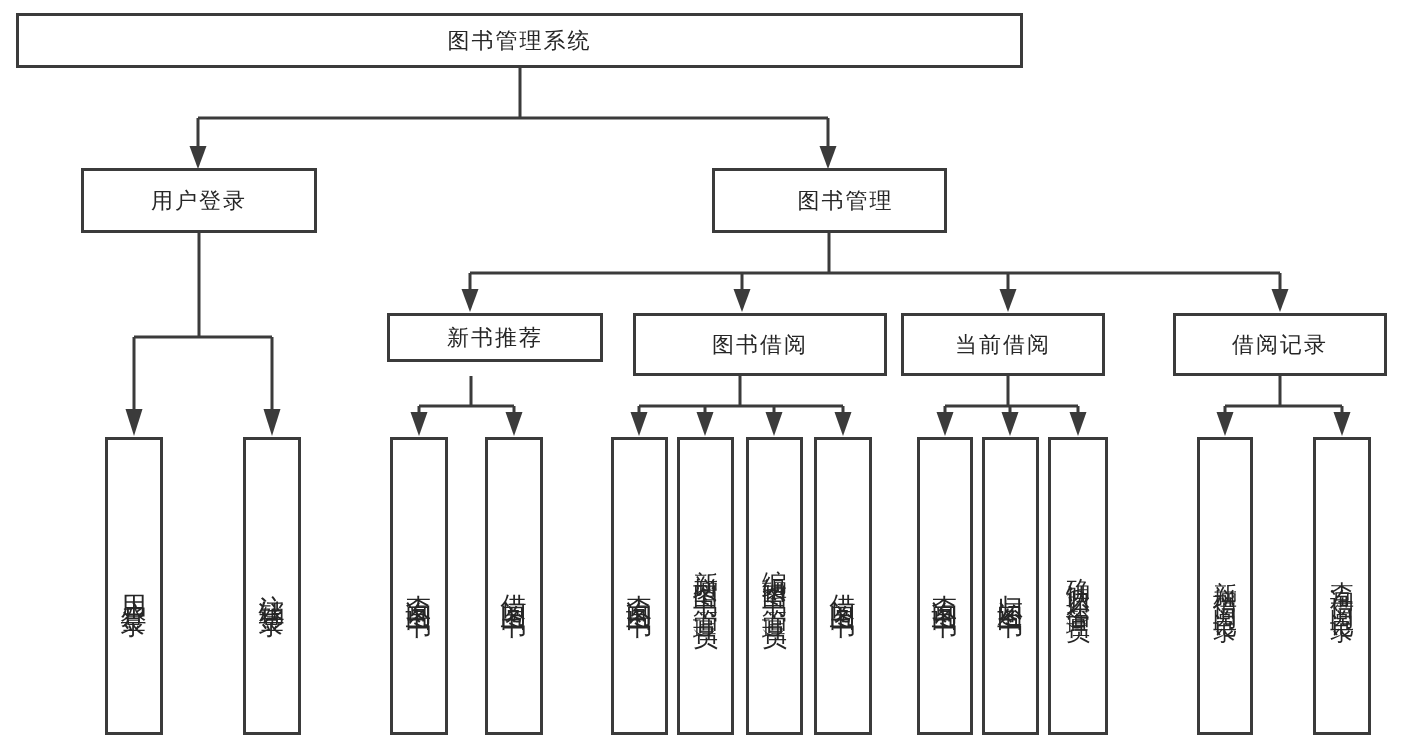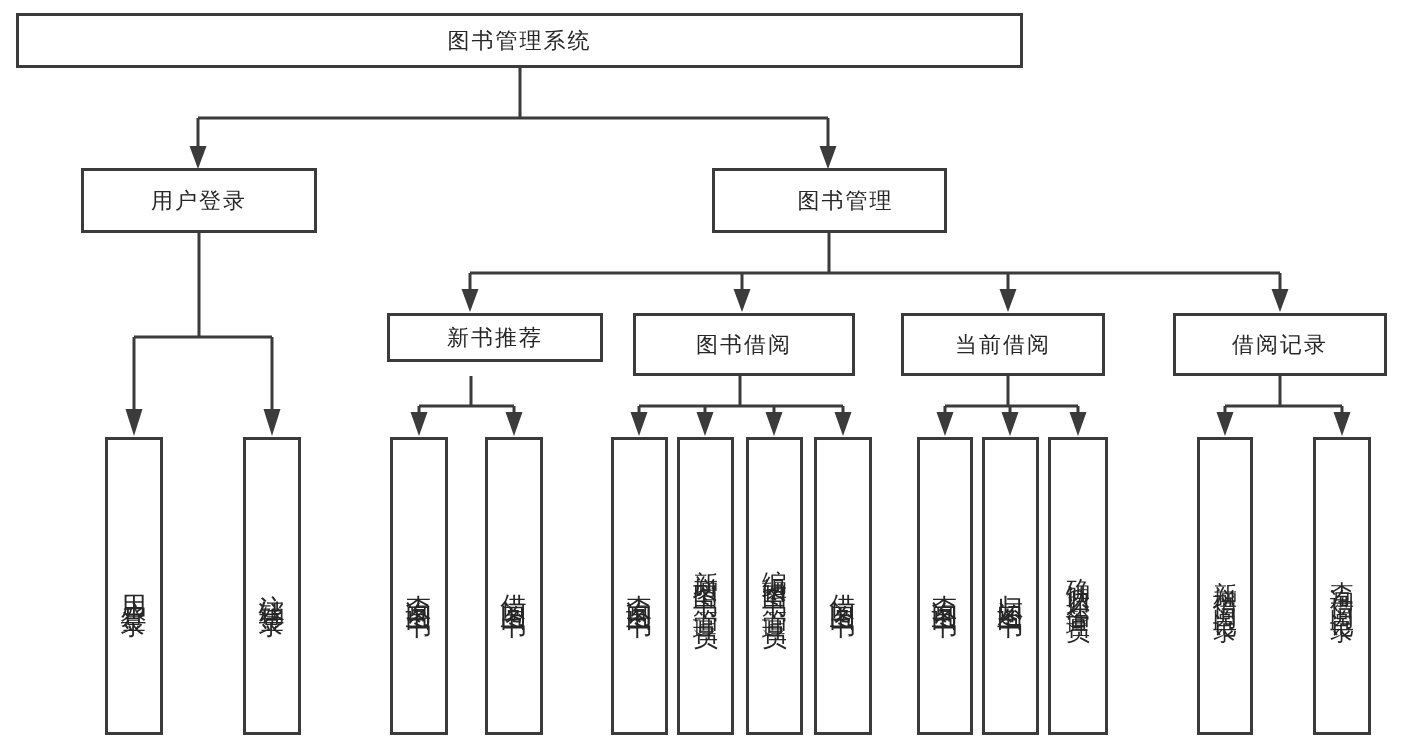--- a/index.html
+++ b/index.html
@@ -39,21 +39,21 @@
   .vs4 { font-size: 26px; letter-spacing: 6px; }
   .vs6 { font-size: 24px; letter-spacing: 8px; }
   .vs8 { font-size: 25px; letter-spacing: 8px; }
   .vs9 { font-size: 24px; letter-spacing: 6px; }
 
   
   .n-root { left: 16px;  top: 13px;  width: 1007px; height: 55px; }
   .n-l2a  { left: 81px;  top: 168px; width: 236px;  height: 65px; }
   .n-l2b  { left: 712px; top: 168px; width: 235px;  height: 65px; padding-left: 32px; }
   .n-l3a  { left: 363px; top: 313px; width: 216px;  height: 49px; margin-left: 24px; }
-  .n-l3b  { left: 633px; top: 313px; width: 222px;  height: 63px; }
+  .n-l3b  { left: 633px; top: 313px; width: 254px;  height: 63px; }
   .n-l3c  { left: 901px; top: 313px; width: 204px;  height: 63px; }
   .n-l3d  { left: 1173px;top: 313px; width: 214px;  height: 63px; }
   .leaf   { top: 437px; width: 58px; height: 298px; }
   .n-f1  { left: 105px; }
   .n-f2  { left: 243px; }
   .n-f3  { left: 390px; }
   .n-f4  { left: 485px; }
   .n-f5  { left: 611px; width: 57px; }
   .n-f6  { left: 677px; width: 57px; }
   .n-f7  { left: 746px; width: 57px; }

